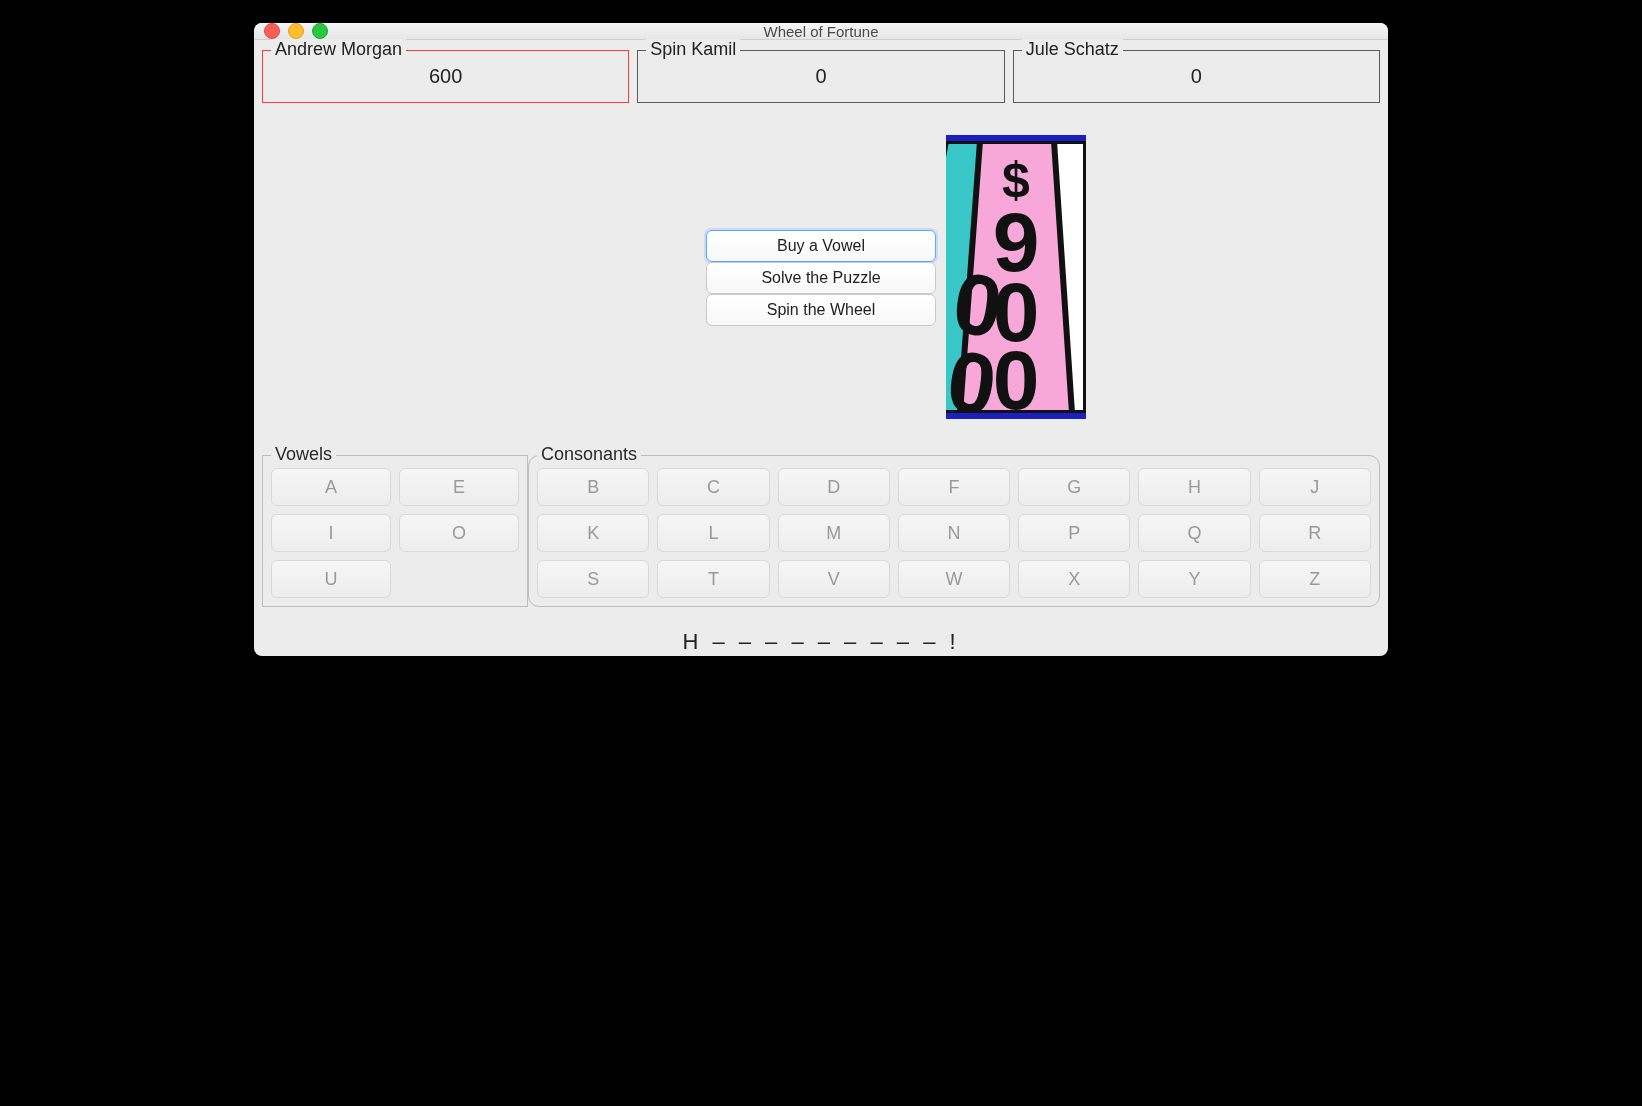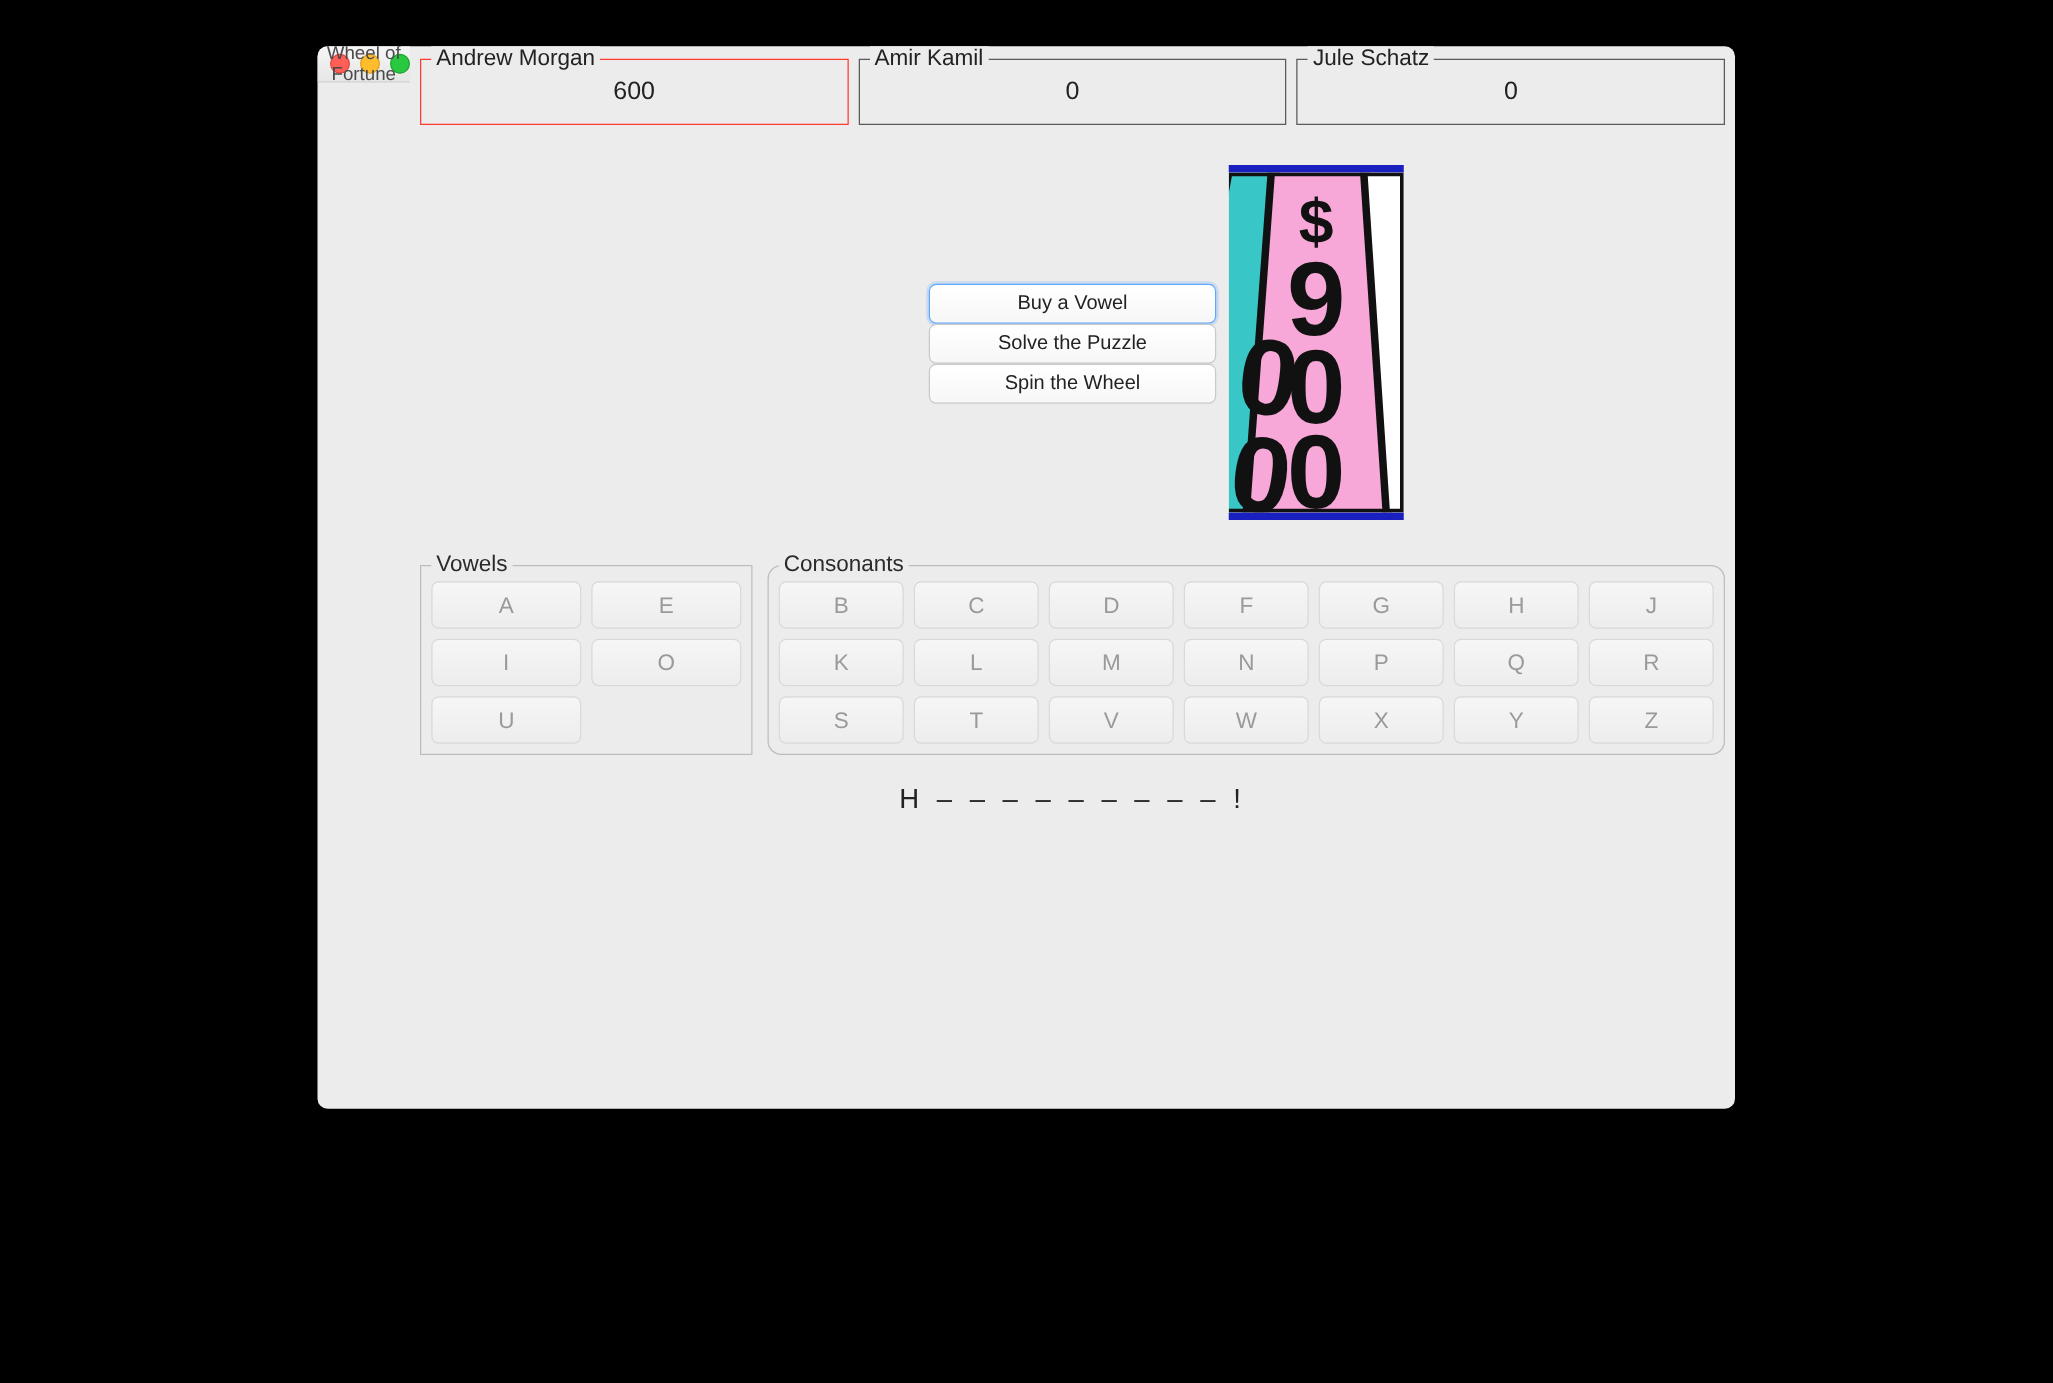--- a/index.html
+++ b/index.html
@@ -3,26 +3,26 @@
 <meta charset="utf-8">
 <style>
   html,body{margin:0;padding:0;height:100%;}
   body{
     background:#000;
     font-family:"Helvetica Neue",Helvetica,Arial,sans-serif;
     display:flex;align-items:flex-start;justify-content:center;
     width:1642px;height:1106px;
   }
   .window{
-    margin-top:37px;
-    width:1134px;height:850px;
+    margin-top:23px;
+    width:1134px;height:633px;
     background:#ececec;
     border-radius:8px;
     box-shadow:0 20px 50px rgba(0,0,0,.6);
-    display:flex;flex-direction:row;
+    display:flex;flex-direction:column;
     overflow:hidden;
   }
   .titlebar{
     height:28px;
     background:linear-gradient(#f6f6f6,#e6e6e6);
     border-bottom:1px solid #cfcfcf;
     display:flex;align-items:center;
     position:relative;
   }
   .traffic{display:flex;gap:8px;padding-left:10px;}
@@ -59,21 +59,21 @@
     width:228px;height:30px;
     background:linear-gradient(#ffffff,#f7f7f7);
     border:1px solid #c9c9c9;border-radius:6px;
     font-size:16px;color:#222;
     display:flex;align-items:center;justify-content:center;
     cursor:pointer;user-select:none;
   }
   .btn.focus{border:1.5px solid #5ea9ff;box-shadow:0 0 0 2px rgba(94,169,255,.25);}
   .wheel{width:140px;height:272px;position:relative;overflow:hidden;border-top:6px solid #1a1fbf;border-bottom:6px solid #1a1fbf;}
   .wheel svg{position:absolute;inset:0;}
-  .letters-row{display:flex;gap:12px;margin-top:40px;}
+  .letters-row{display:flex;gap:0;margin-top:40px;}
   .group{
     position:relative;border:1px solid #bdbdbd;padding:12px 8px 8px 8px;
     background:#ececec;
   }
   .group .legend{
     position:absolute;top:-12px;left:8px;background:#ececec;
     padding:0 4px;font-size:18px;color:#2a2a2a;
   }
   .vowels{width:248px;}
   .consonants{flex:1;border-radius:11px;}
@@ -107,21 +107,21 @@
   </div>
 
   <div class="content">
 
     <div class="players">
       <div class="player active">
         <div class="legend">Andrew Morgan</div>
         <span>600</span>
       </div>
       <div class="player">
-        <div class="legend">Amir Kamil</div>
+        <div class="legend">Spin Kamil</div>
         <span>0</span>
       </div>
       <div class="player">
         <div class="legend">Jule Schatz</div>
         <span>0</span>
       </div>
     </div>
 
     <div class="midrow">
       <div class="actions">

